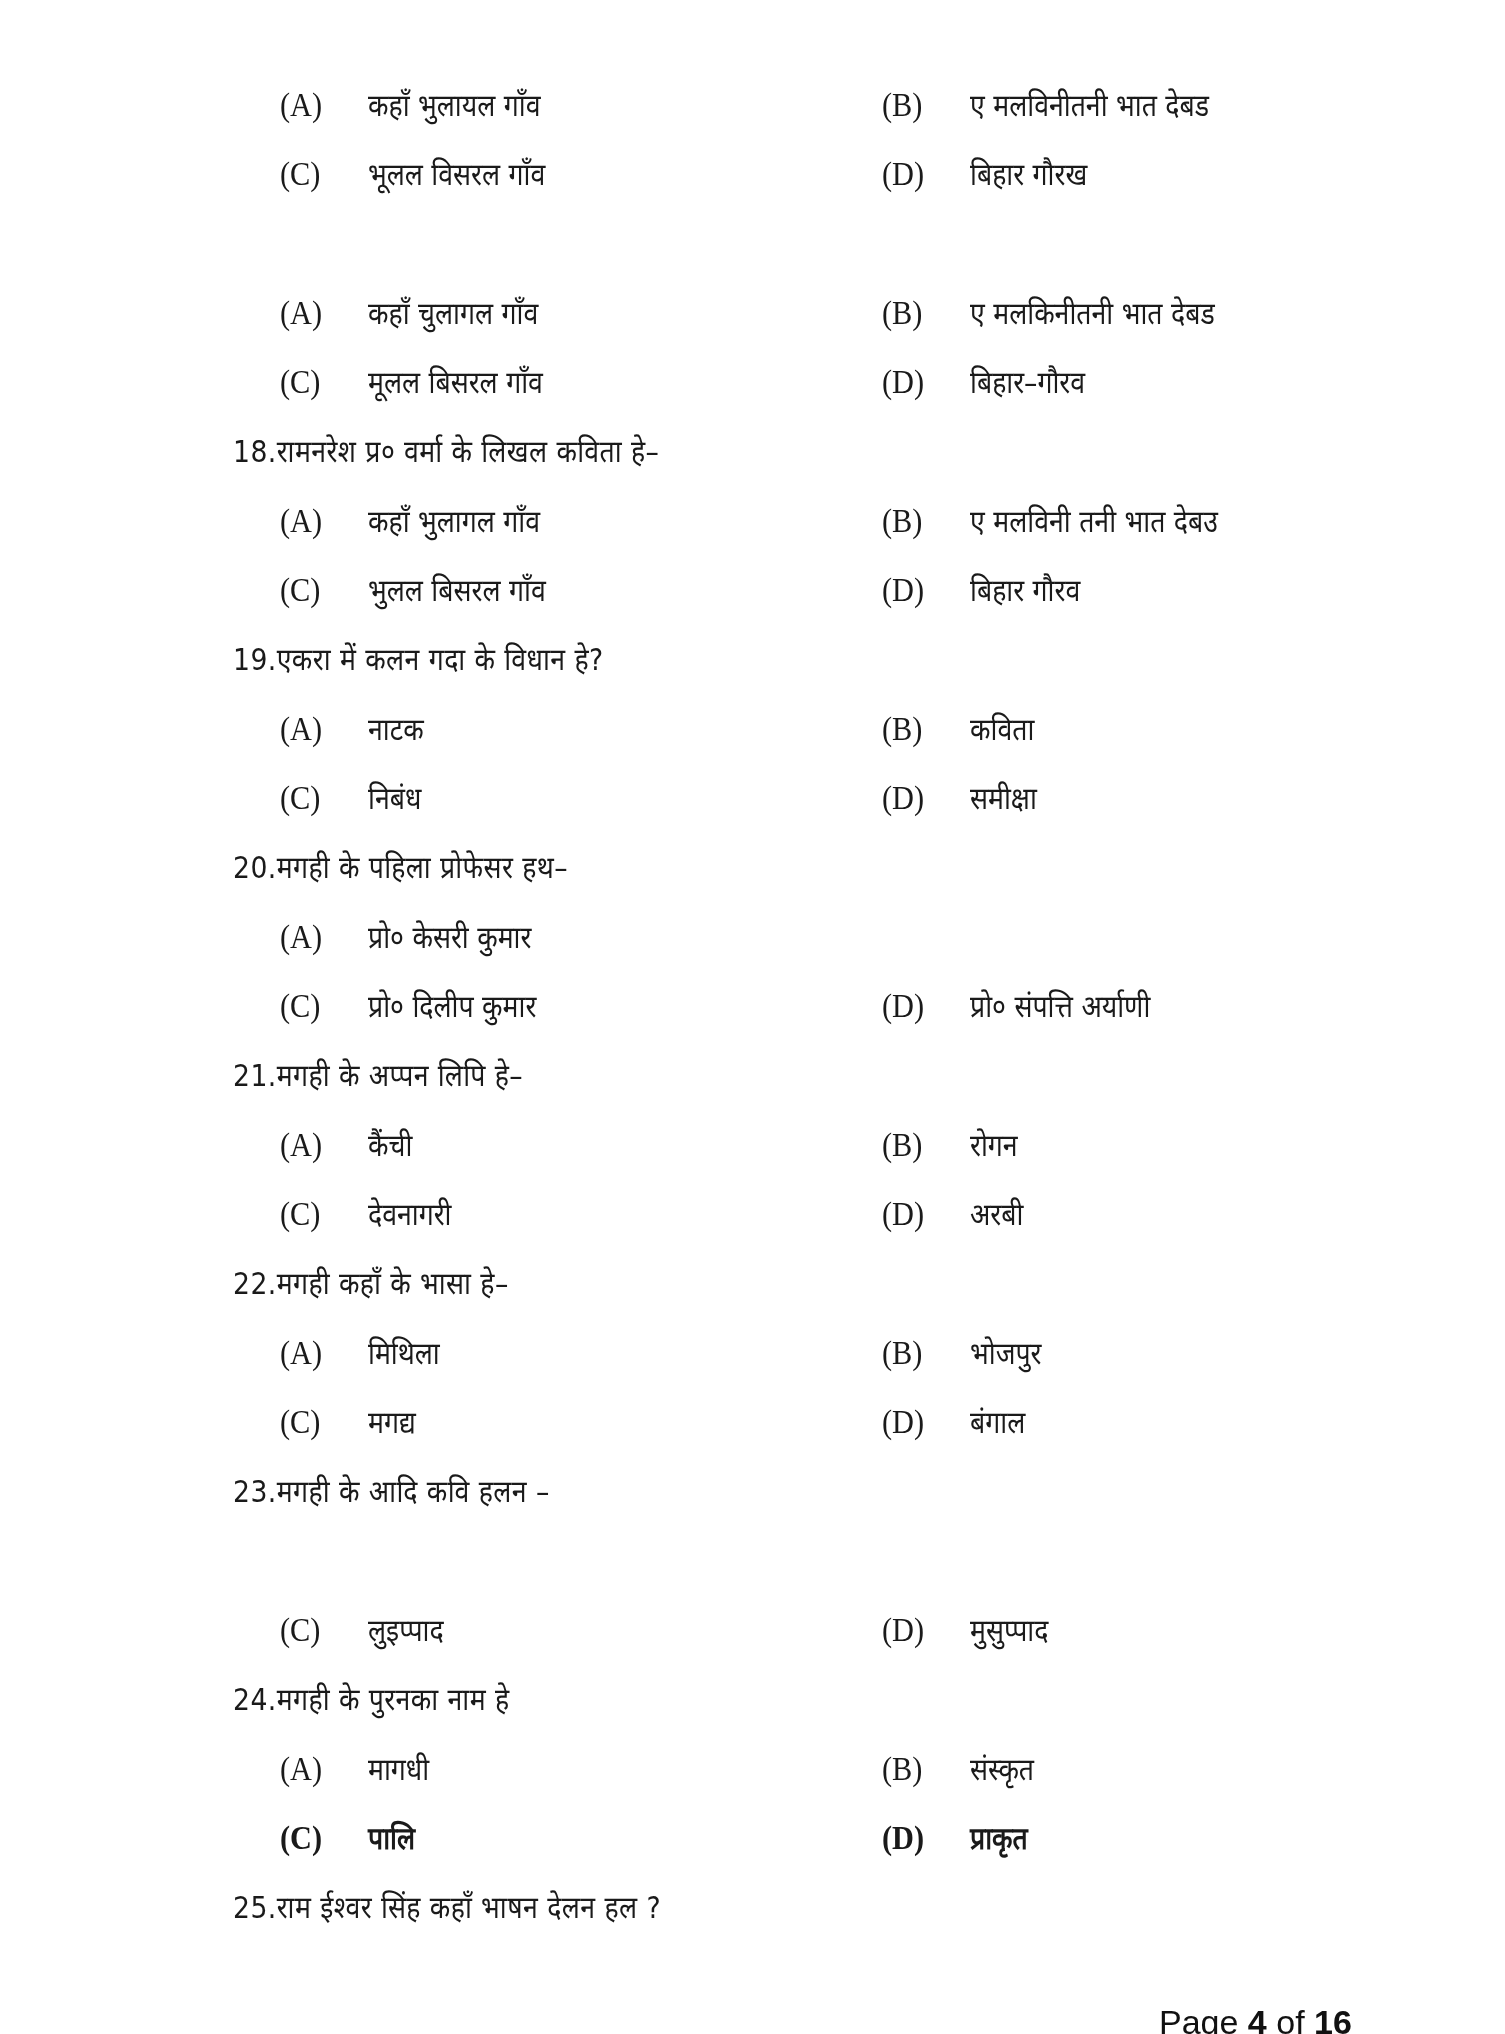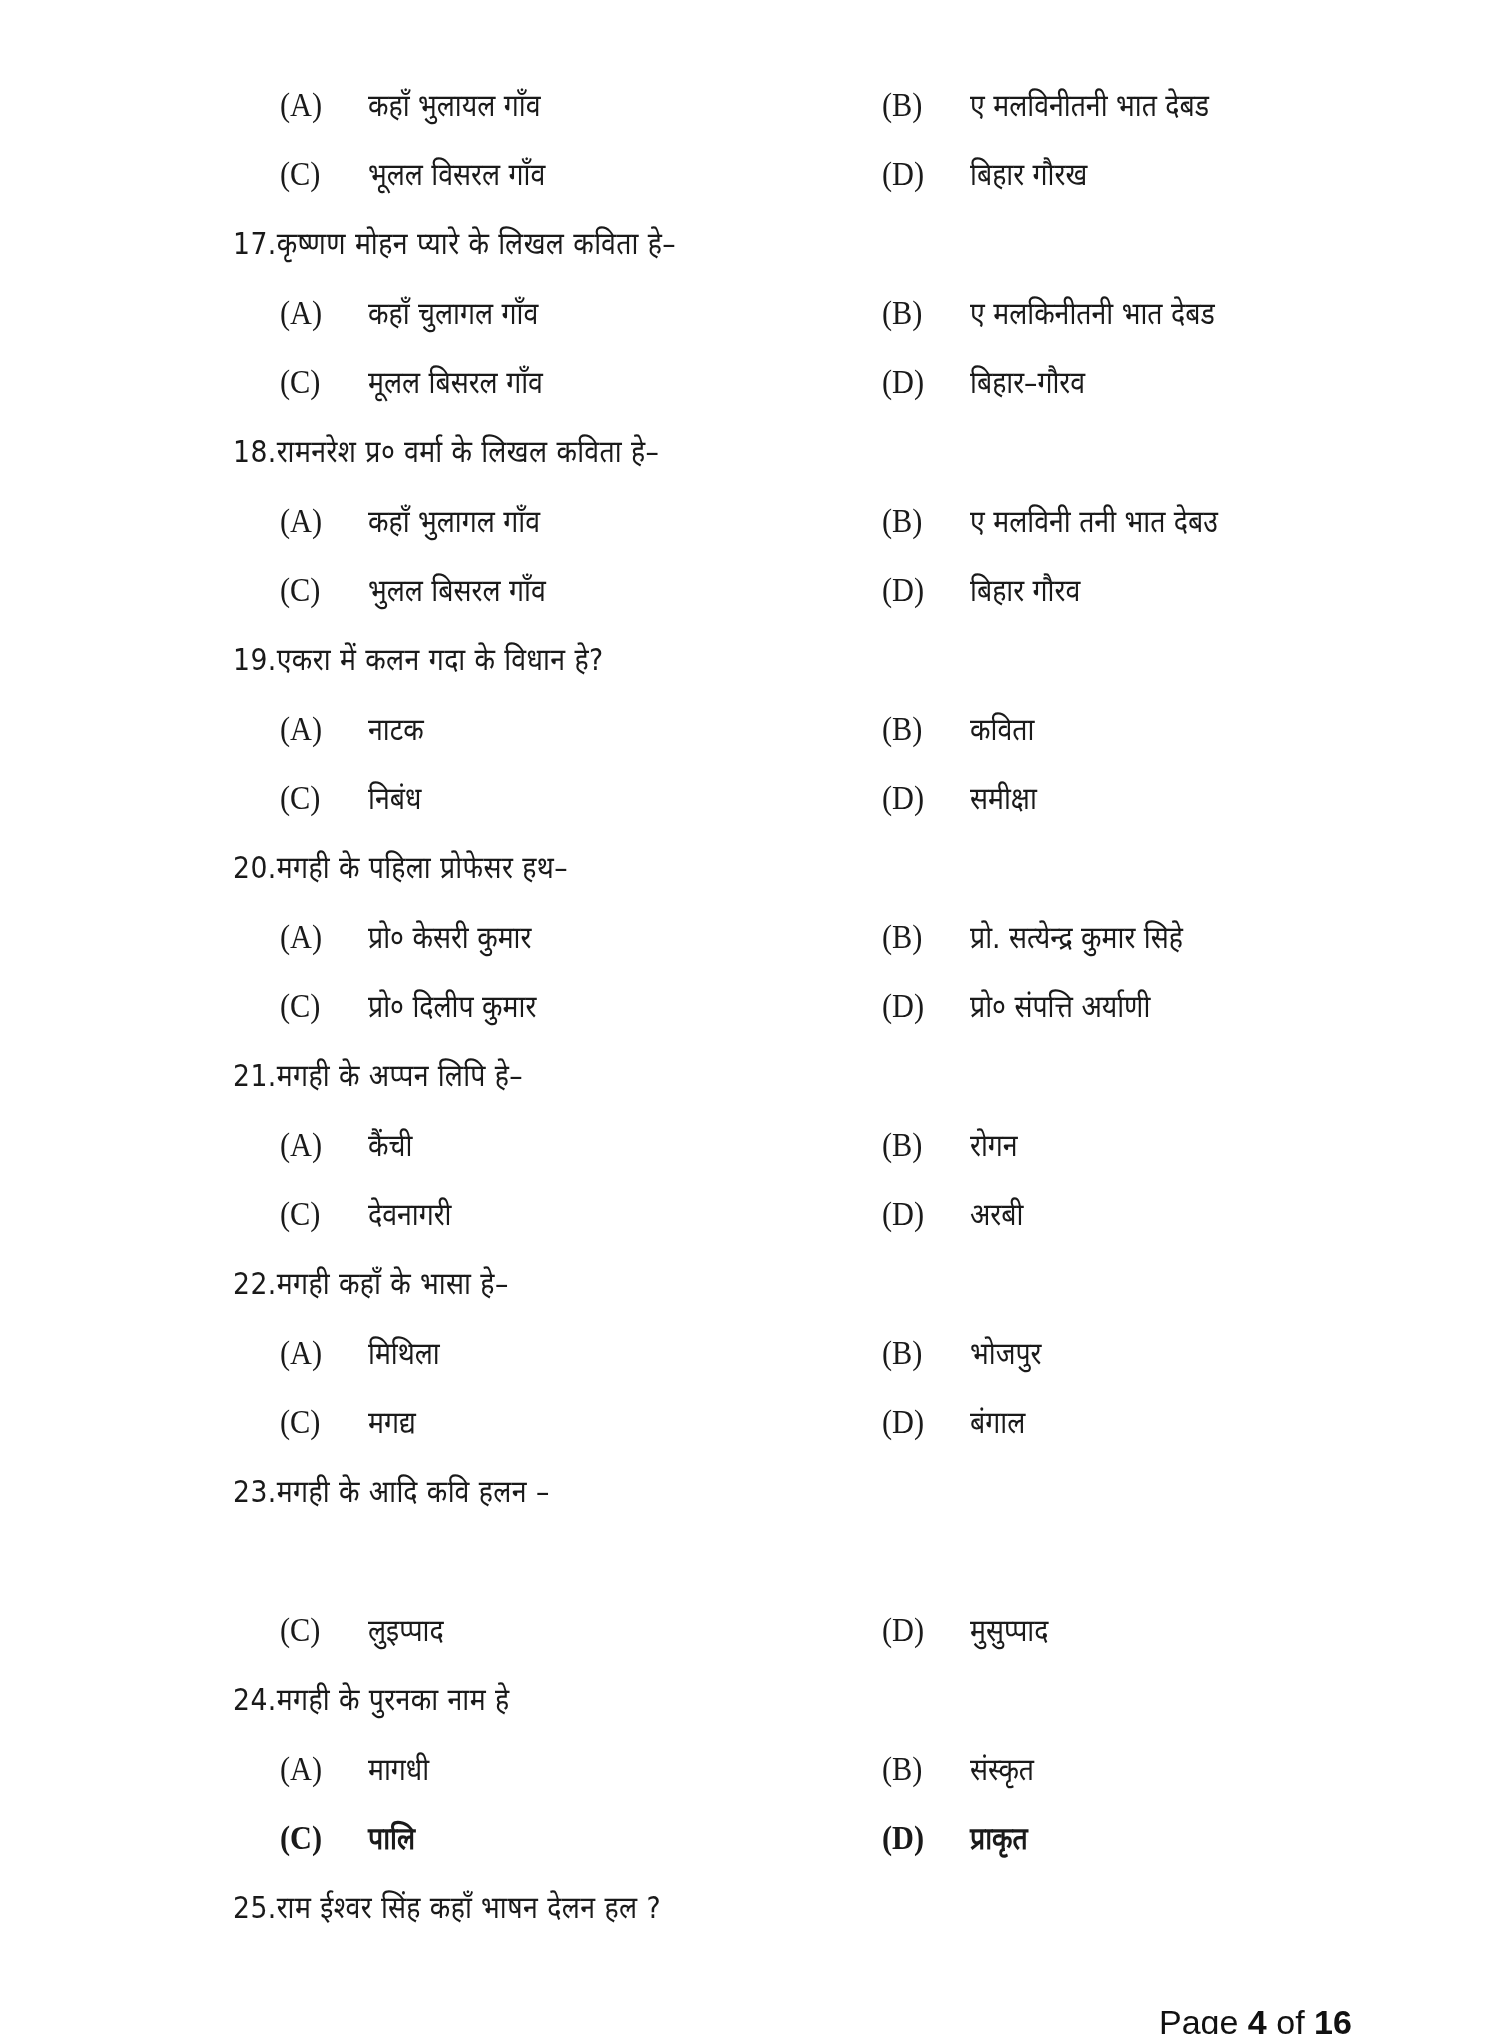--- a/index.html
+++ b/index.html
@@ -75,23 +75,20 @@
 
   <div class="row" style="top:68px;">
     <div class="opt left"><span class="opt-letter">(A)</span><span class="opt-text">कहाँ भुलायल गाँव</span></div>
     <div class="opt right"><span class="opt-letter">(B)</span><span class="opt-text">ए मलविनीतनी भात देबड</span></div>
   </div>
   <div class="row" style="top:137px;">
     <div class="opt left"><span class="opt-letter">(C)</span><span class="opt-text">भूलल विसरल गाँव</span></div>
     <div class="opt right"><span class="opt-letter">(D)</span><span class="opt-text">बिहार गौरख</span></div>
   </div>
 
-  <div class="row" style="top:206px;">
-    <div class="question">17.कृष्णण मोहन प्यारे के लिखल कविता हे–</div>
-  </div>
   <div class="row" style="top:276px;">
     <div class="opt left"><span class="opt-letter">(A)</span><span class="opt-text">कहाँ चुलागल गाँव</span></div>
     <div class="opt right"><span class="opt-letter">(B)</span><span class="opt-text">ए मलकिनीतनी भात देबड</span></div>
   </div>
   <div class="row" style="top:345px;">
     <div class="opt left"><span class="opt-letter">(C)</span><span class="opt-text">मूलल बिसरल गाँव</span></div>
     <div class="opt right"><span class="opt-letter">(D)</span><span class="opt-text">बिहार–गौरव</span></div>
   </div>
 
   <div class="row" style="top:414px;">
@@ -116,21 +113,20 @@
   <div class="row" style="top:761px;padding-left:24px;">
     <div class="opt left"><span class="opt-letter">(C)</span><span class="opt-text">निबंध</span></div>
     <div class="opt right"><span class="opt-letter">(D)</span><span class="opt-text">समीक्षा</span></div>
   </div>
 
   <div class="row" style="top:830px;">
     <div class="question">20.मगही के पहिला प्रोफेसर हथ–</div>
   </div>
   <div class="row" style="top:900px;">
     <div class="opt left"><span class="opt-letter">(A)</span><span class="opt-text">प्रो० केसरी कुमार</span></div>
-    <div class="opt right"><span class="opt-letter">(B)</span><span class="opt-text">प्रो. सत्येन्द्र कुमार सिहे</span></div>
   </div>
   <div class="row" style="top:969px;">
     <div class="opt left"><span class="opt-letter">(C)</span><span class="opt-text">प्रो० दिलीप कुमार</span></div>
     <div class="opt right"><span class="opt-letter">(D)</span><span class="opt-text">प्रो० संपत्ति अर्याणी</span></div>
   </div>
 
   <div class="row" style="top:1038px;">
     <div class="question">21.मगही के अप्पन लिपि हे–</div>
   </div>
   <div class="row" style="top:1108px;">

